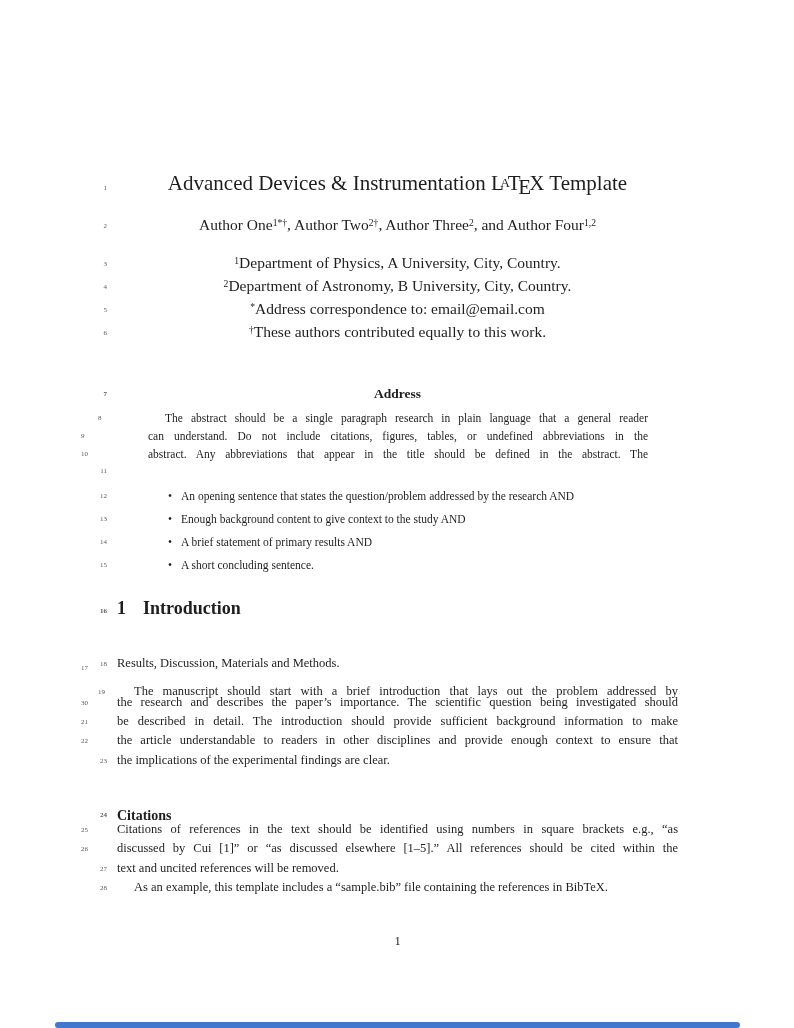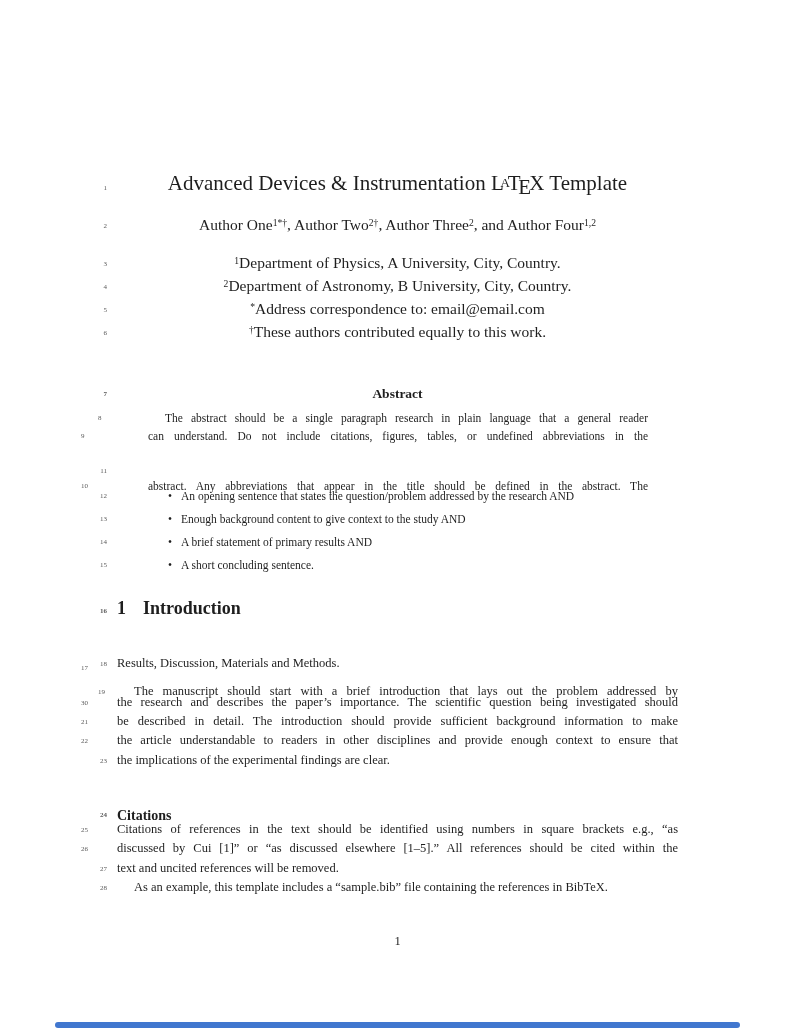--- a/index.html
+++ b/index.html
@@ -46,24 +46,24 @@
 <body style="background: rgb(255, 255, 255); color: rgb(30, 30, 30);">
 
 <div class="doc">
   <div id="lines">
       <div class="row title-line" style="top: 170px;"><span class="ln">1</span><span>Advanced Devices &amp; Instrumentation </span><span><span>L</span><span class="lx-a">A</span><span>T</span><span class="lx-e">E</span><span>X</span></span><span> Template</span></div>
       <div class="row authors-line" style="top: 215px;"><span class="ln">2</span><span>Author One</span><span class="sup">1*†</span><span>, Author Two</span><span class="sup">2†</span><span>, Author Three</span><span class="sup">2</span><span>, and Author Four</span><span class="sup">1,2</span></div>
       <div class="row affiliation-line" style="top: 253px;"><span class="ln">3</span><span class="sup">1</span><span>Department of Physics, A University, City, Country.</span></div>
       <div class="row affiliation-line" style="top: 276px;"><span class="ln">4</span><span class="sup">2</span><span>Department of Astronomy, B University, City, Country.</span></div>
       <div class="row affiliation-line" style="top: 299px;"><span class="ln">5</span><span class="sup">*</span><span>Address correspondence to: email@email.com</span></div>
       <div class="row affiliation-line" style="top: 322px;"><span class="ln">6</span><span class="sup">†</span><span>These authors contributed equally to this work.</span></div>
-      <div class="row abstract-heading" style="top: 386px;"><span class="ln">7</span><span>Abstract</span></div>
+      <div class="row abstract-heading" style="top: 386px;"><span class="ln">7</span><span>Address</span></div>
       <div class="row abstract-text-line indent just" style="top: 411px;"><span class="ln">8</span><span>The abstract should be a single paragraph research in plain language that a general reader</span></div>
       <div class="row abstract-text-line just" style="top: 429px;"><span class="ln">9</span><span>can understand.  Do not include citations, figures, tables, or undefined abbreviations in the</span></div>
-      <div class="row abstract-text-line just" style="top: 447px; margin-top: 32px;"><span class="ln">10</span><span>abstract.  Any abbreviations that appear in the title should be defined in the abstract.  The</span></div>
+      <div class="row abstract-text-line just" style="top: 447px;"><span class="ln">10</span><span>abstract.  Any abbreviations that appear in the title should be defined in the abstract.  The</span></div>
       <div class="row abstract-text-line" style="top: 464px;"><span class="ln">11</span></div>
       <div class="row abstract-bullet" style="top: 489px;"><span class="ln">12</span><span class="marker">•</span><span>An opening sentence that states the question/problem addressed by the research AND</span></div>
       <div class="row abstract-bullet" style="top: 512px;"><span class="ln">13</span><span class="marker">•</span><span>Enough background content to give context to the study AND</span></div>
       <div class="row abstract-bullet" style="top: 535px;"><span class="ln">14</span><span class="marker">•</span><span>A brief statement of primary results AND</span></div>
       <div class="row abstract-bullet" style="top: 558px;"><span class="ln">15</span><span class="marker">•</span><span>A short concluding sentence.</span></div>
       <div class="row section-heading" style="top: 597px;"><span class="ln">16</span><span class="secnum">1</span><span>Introduction</span></div>
       <div class="row body-text-line just" style="top: 660px;"><span class="ln">17</span></div>
       <div class="row body-text-line" style="top: 656px;"><span class="ln">18</span><span>Results, Discussion, Materials and Methods.</span></div>
       <div class="row body-text-line indent just" style="top: 684px;"><span class="ln">19</span><span>The manuscript should start with a brief introduction that lays out the problem addressed by</span></div>
       <div class="row body-text-line just" style="top: 695px;"><span class="ln">30</span><span>the research and describes the paper’s importance.  The scientific question being investigated should</span></div>

